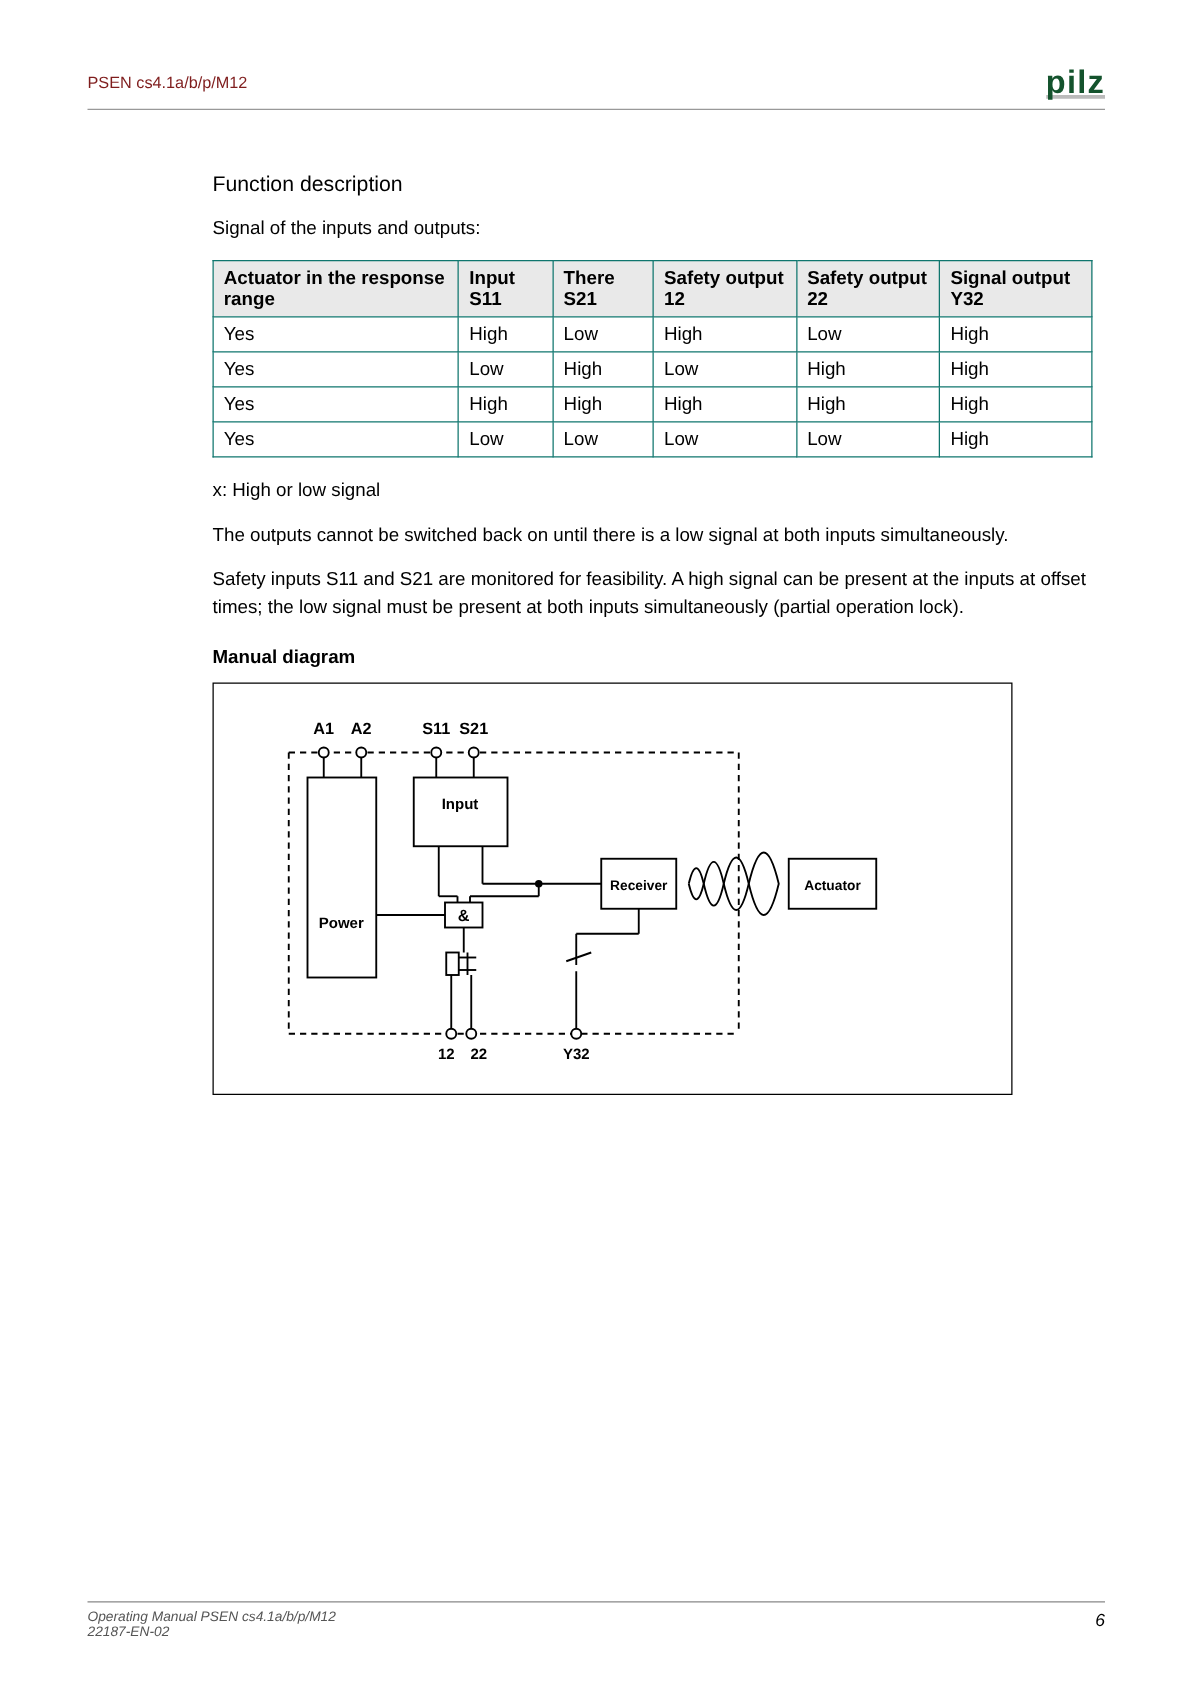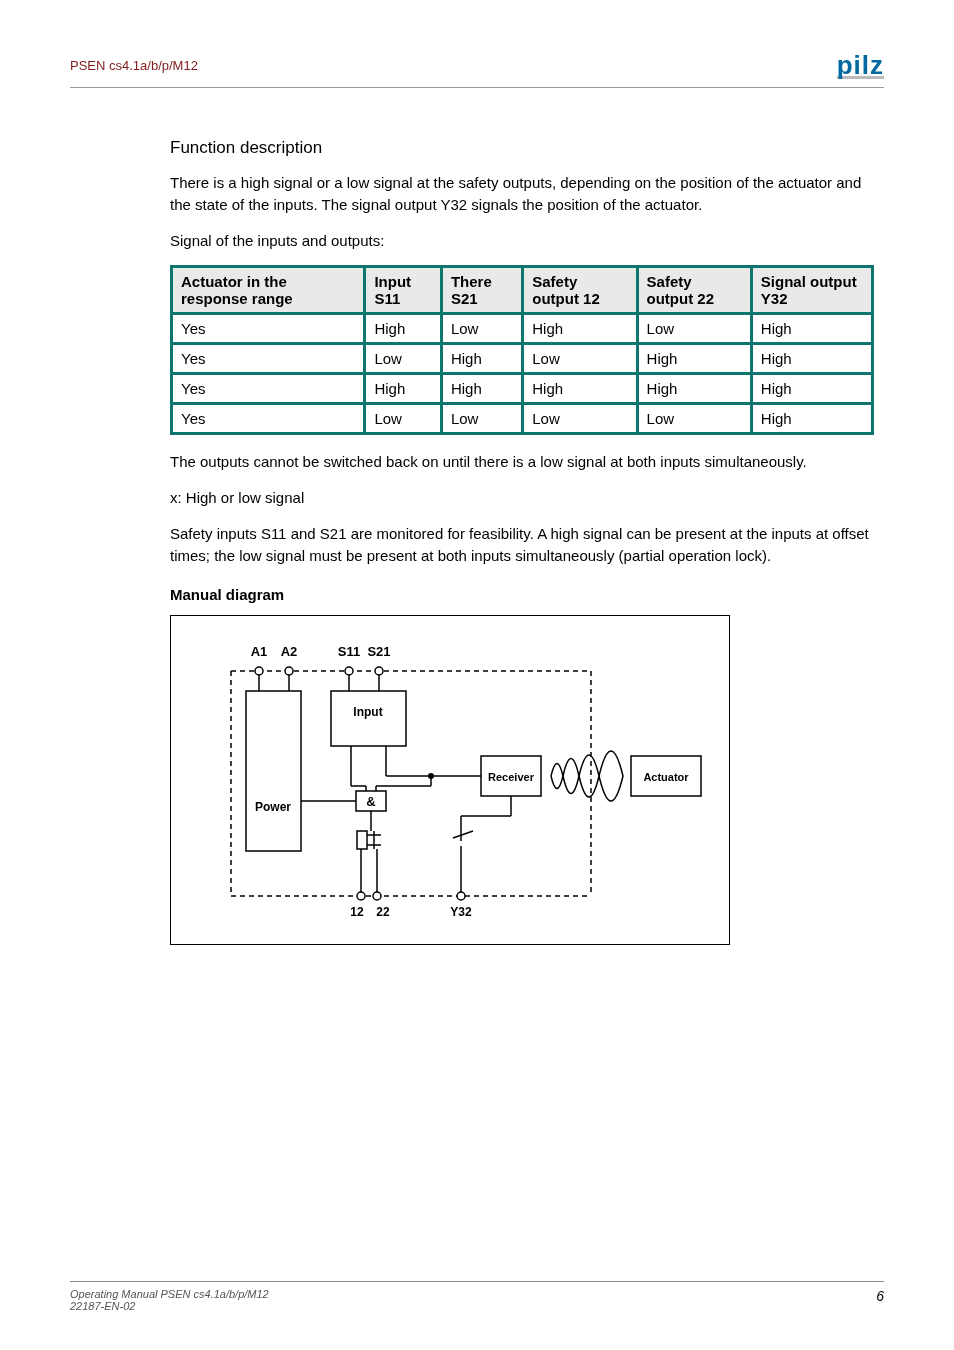--- a/index.html
+++ b/index.html
@@ -14,42 +14,42 @@
   }
   .header-row {
     display: flex;
     justify-content: space-between;
     align-items: center;
     border-bottom: 1.5px solid #999;
     padding-bottom: 6px;
     margin-bottom: 50px;
   }
   .doc-id { font-size: 13px; color: #7f1d1d; }
-  .logo { font-size: 26px; font-weight: bold; color: #0369a1; letter-spacing: 1px; }
+  .logo { font-size: 26px; font-weight: bold; color: #14532d; letter-spacing: 1px; }
   .logo .underline { border-bottom: 3px solid #bbb; display: inline-block; line-height: 0.8; }
   .content { margin-left: 100px; margin-right: 10px; }
   h2 { font-size: 17px; font-weight: normal; margin-bottom: 14px; }
   p { font-size: 15px; line-height: 1.45; margin-bottom: 14px; }
   table.data {
     border-collapse: collapse;
     width: 100%;
     margin-bottom: 16px;
     font-size: 15px;
   }
   table.data th, table.data td {
-    border: 3px solid #0f766e;
+    border: 1px solid #0f766e;
     padding: 5px 8px;
     text-align: left;
     vertical-align: bottom;
   }
   table.data th { background: #e9e9e9; font-weight: bold; }
   .block-heading { font-size: 15px; font-weight: bold; margin-top: 20px; margin-bottom: 12px; }
   .diagram-box {
     border: 1.5px solid #000;
-    width: 560px;
+    width: 640px;
     height: 330px;
     position: relative;
   }
   .footer {
     position: absolute;
     bottom: 38px;
     left: 70px;
     right: 70px;
     border-top: 1px solid #888;
     padding-top: 6px;
@@ -66,21 +66,20 @@
 <body>
 
 <div class="header-row">
   <div class="doc-id">PSEN cs4.1a/b/p/M12</div>
   <div class="logo"><span class="underline">pilz</span></div>
 </div>
 
 <div class="content">
 
   <h2>Function description</h2>
-  <p>There is a high signal or a low signal at the safety outputs, depending on the position of the actuator and the state of the inputs. The signal output Y32 signals the position of the actuator.</p>
   <p>Signal of the inputs and outputs:</p>
 
   <table class="data">
     <thead>
       <tr>
         <th>Actuator in the response range</th>
         <th>Input S11</th>
         <th>There S21</th>
         <th>Safety output 12</th>
         <th>Safety output 22</th>
@@ -116,22 +115,22 @@
         <td>Yes</td>
         <td>Low</td>
         <td>Low</td>
         <td>Low</td>
         <td>Low</td>
         <td>High</td>
       </tr>
     </tbody>
   </table>
 
+  <p>x: High or low signal</p>
   <p>The outputs cannot be switched back on until there is a low signal at both inputs simultaneously.</p>
-  <p>x: High or low signal</p>
   <p>Safety inputs S11 and S21 are monitored for feasibility. A high signal can be present at the inputs at offset times; the low signal must be present at both inputs simultaneously (partial operation lock).</p>
 
   <div class="block-heading">Manual diagram</div>
 
   <div class="diagram-box">
     <svg width="560" height="330" viewBox="0 0 560 330">
 
       <text x="88" y="40" font-size="13" font-weight="bold" text-anchor="middle">A1</text>
       <text x="118" y="40" font-size="13" font-weight="bold" text-anchor="middle">A2</text>
       <text x="178" y="40" font-size="13" font-weight="bold" text-anchor="middle">S11</text>

